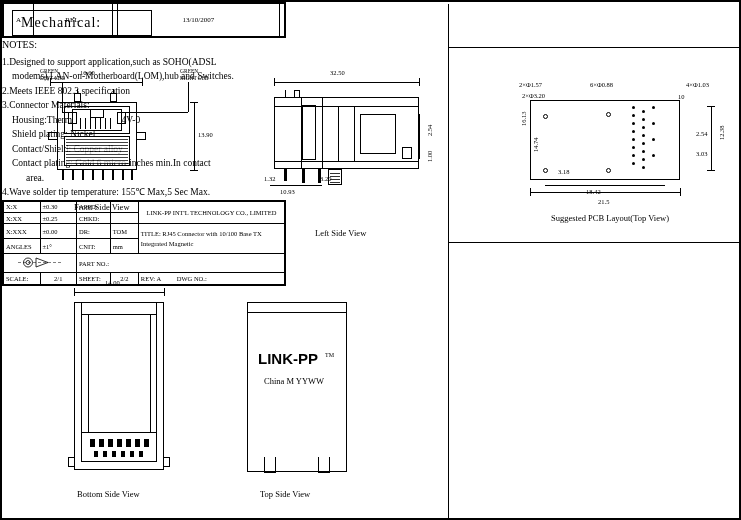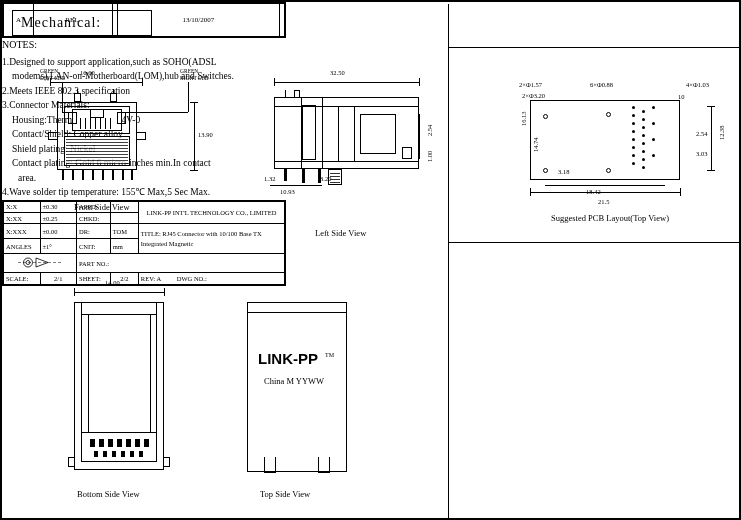--- a/index.html
+++ b/index.html
@@ -289,24 +289,24 @@
   </div>
 
   <div id="notes">
     <div class="nt-h">NOTES:</div>
     <ol>
       <li>1.Designed to support application,such as SOHO(ADSL</li>
       <li class="ind">modems),LAN-on-Motherboard(LOM),hub and Switches.</li>
       <li>2.Meets IEEE 802.3 specification</li>
       <li>3.Connector Materials:</li>
       <li class="ind">Housing:Thermoplastic UL94V-0</li>
+      <li class="ind">Shield plating: Nickel</li>
       <li class="ind">Contact/Shield: Copper alloy</li>
-      <li class="ind">Shield plating: Nickel</li>
       <li class="ind">Contact plating: Gold 6 micro-inches min.In contact</li>
-      <li style="padding-left:16px;font-family:Liberation Serif, serif;">area.</li>
+      <li style="padding-left:24px;font-family:Liberation Serif, serif;">area.</li>
       <li>4.Wave solder tip temperature: 155℃ Max,5 Sec Max.</li>
     </ol>
   </div>
 
 
   <div id="tb">
     <table>
       <tbody>
           <tr>
         <td style="width:13%">X:X</td>

